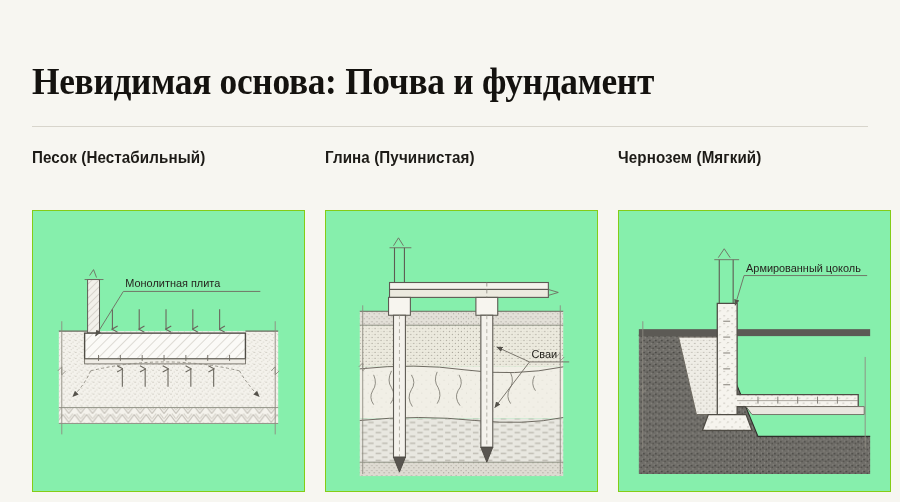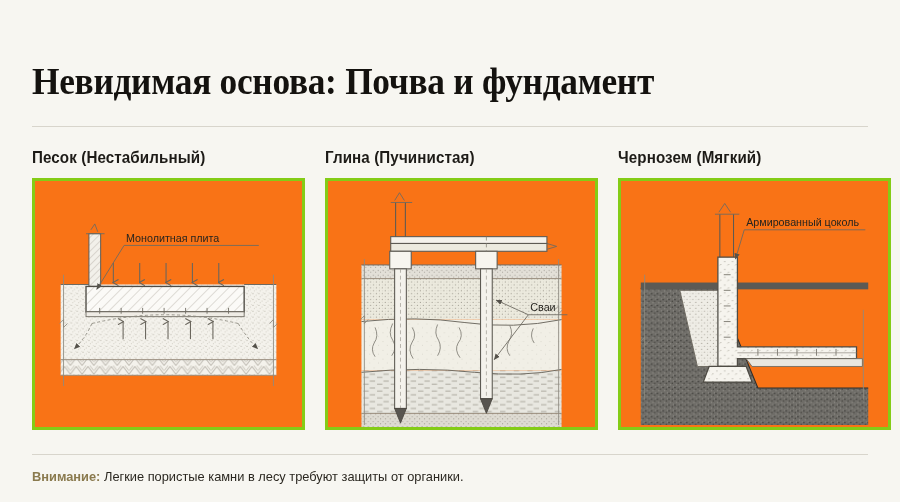--- a/index.html
+++ b/index.html
@@ -45,37 +45,38 @@
   
   .panels {
     display: flex;
     gap: 20px;
     margin-top: 21px;
   }
   .panel {
     width: 273px;
     display: flex;
     flex-direction: column;
+    gap: 32px;
   }
   .panel-title {
     font-size: 16.5px;
     font-weight: bold;
     color: #1d1b17;
     letter-spacing: 0.1px;
     transform: scaleX(0.92);
     transform-origin: left center;
     white-space: nowrap;
     margin-bottom: 11px;
   }
   .panel-figure {
     position: relative;
     width: 273px;
-    height: 252px;
-    background: #f97316;
-    border: 3px solid #84cc16;
+    height: 282px;
+    background: #86efac;
+    border: 1px solid #84cc16;
     box-sizing: border-box;
     overflow: hidden;
   }
   .panel-figure svg {
     display: block;
     width: 100%;
     height: 100%;
   }
 
   
@@ -405,21 +406,14 @@
             <text class="dg-label" x="128" y="46">Армированный цоколь</text>
             <line x1="126" y1="50" x2="250" y2="50" stroke="#6e6a61" stroke-width="0.9"></line>
             <path d="M126 50 L117 80" fill="none" stroke="#6e6a61" stroke-width="0.9" marker-end="url(#arr-tip-1)"></path>
           </g>
         </svg>
       </div>
     </div>
 
   </div>
 
-  <div class="footer">
-    <div class="footer-rule"></div>
-    <div class="footer-text">
-      <span class="footer-label">Внимание:</span>
-      <span>Легкие пористые камни в лесу требуют защиты от органики.</span>
-    </div>
-  </div>
 
 </div>
 
 </body></html>

